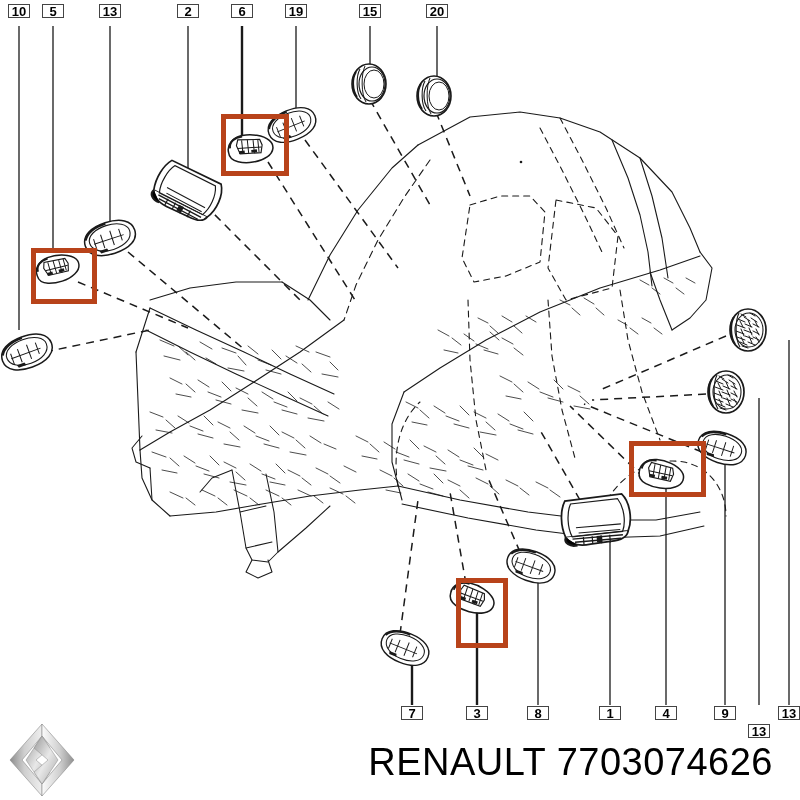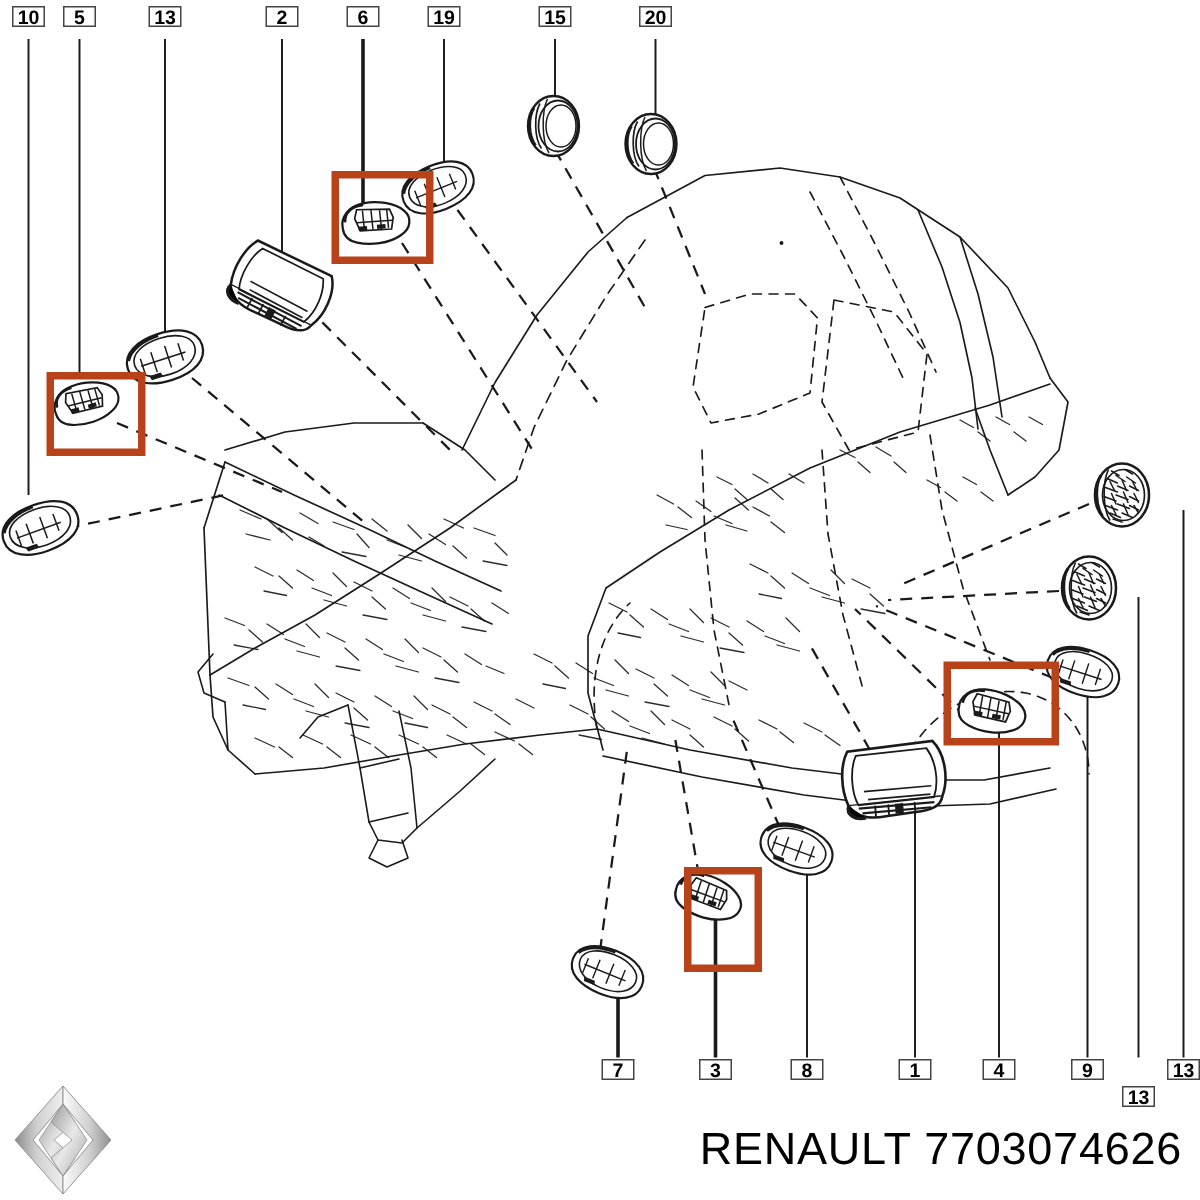--- a/index.html
+++ b/index.html
@@ -8,22 +8,22 @@
   #stage{position:relative;width:800px;height:800px;background:#fff;}
   #stage svg.layer{position:absolute;left:0;top:0;width:800px;height:800px;}
   .callout-box{
     position:absolute;border:1.6px solid #444;background:#fff;
     width:22px;height:14px;box-sizing:border-box;
     display:flex;align-items:center;justify-content:center;
     font-size:13px;font-weight:bold;line-height:1;
     font-family:"Liberation Sans", sans-serif;
   }
   #brandline{
-    position:absolute;right:12px;bottom:16px;
-    font-size:30px;font-weight:normal;letter-spacing:0.5px;
+    position:absolute;right:27px;bottom:16px;
+    font-size:38px;font-weight:normal;letter-spacing:0.5px;
     font-family:"Liberation Sans", sans-serif;white-space:nowrap;
   }
   #logo{position:absolute;left:6px;bottom:2px;width:72px;height:76px;}
 </style>
 </head>
 <body>
 
 <div id="stage">
 
   <svg class="layer" viewBox="0 0 800 800">

